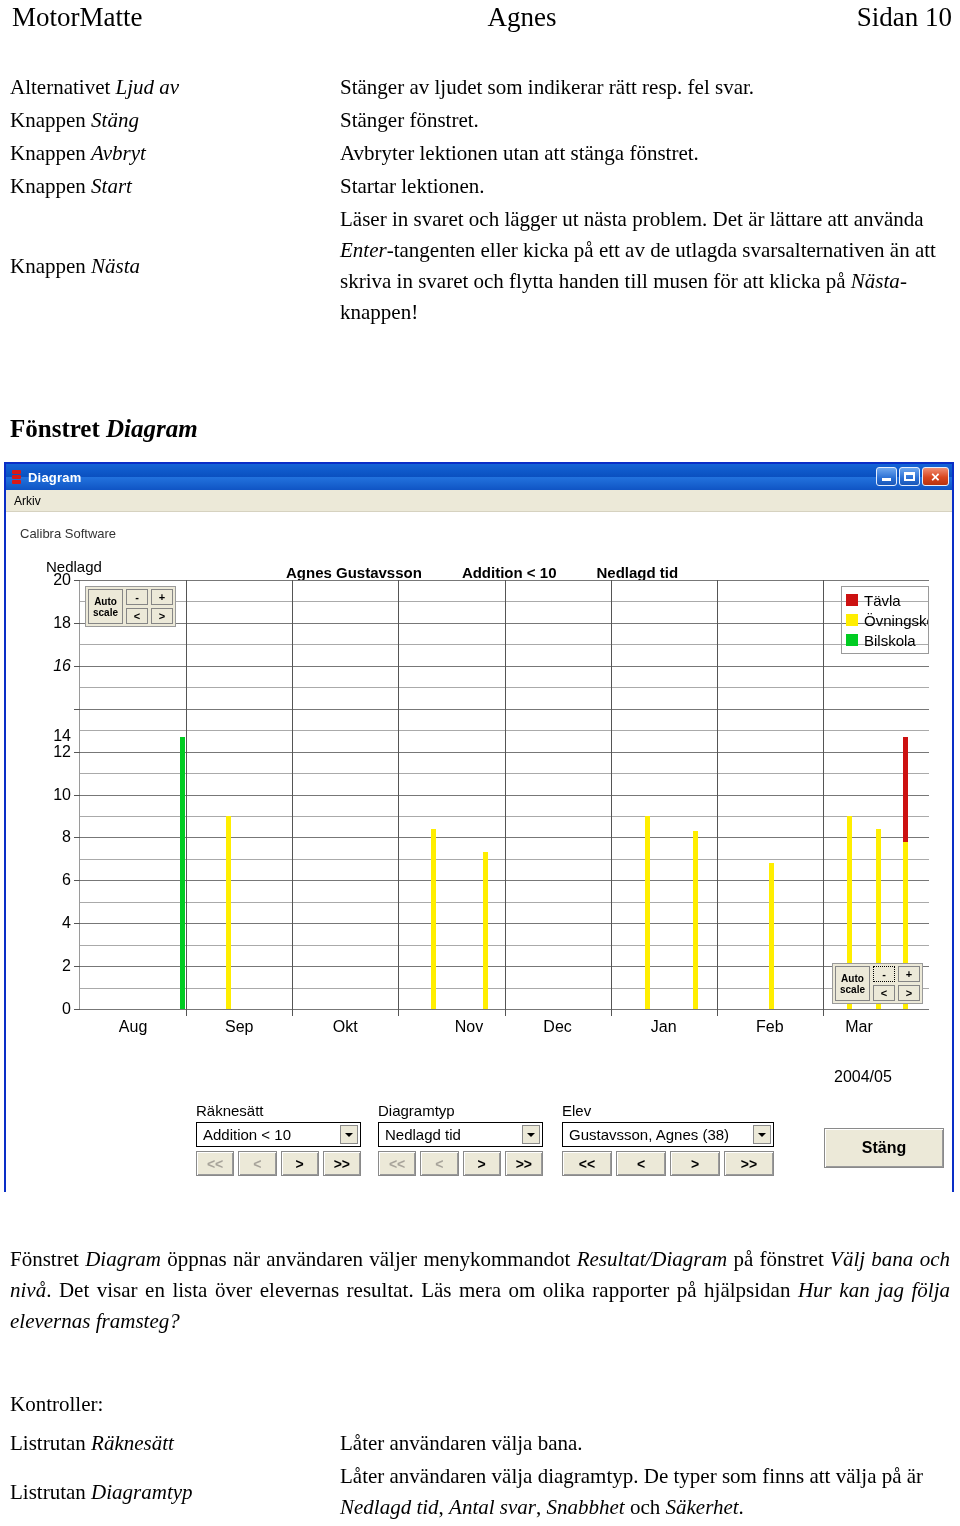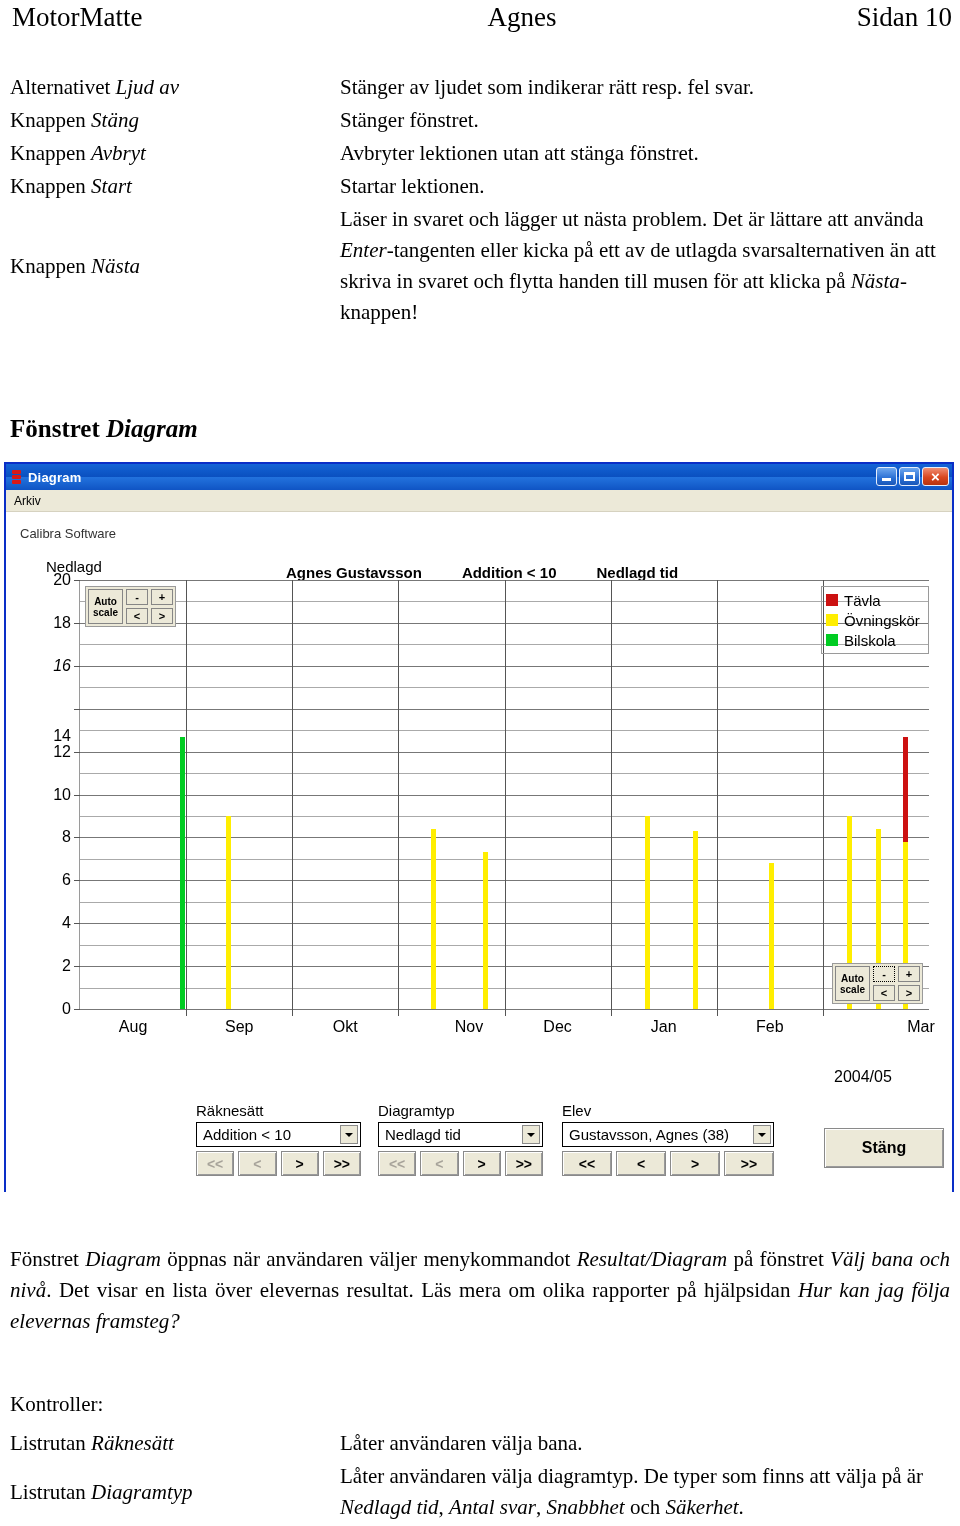--- a/index.html
+++ b/index.html
@@ -79,21 +79,21 @@
   .gline.minor{ border-top-color:#aaaaaa; }
   .vline{ position:absolute; top:0; height:100%; width:0; border-left:1px solid #555; }
   .ytick{ position:absolute; right:100%; transform:translateY(-50%); padding-right:9px;
           font-family:"Liberation Sans",sans-serif; font-size:16px; color:#000; white-space:nowrap; }
   .ytickmark{ position:absolute; left:-6px; width:6px; height:0; border-top:1px solid #555; }
   .xtick{ position:absolute; top:100%; transform:translateX(-50%); margin-top:9px;
           font-family:"Liberation Sans",sans-serif; font-size:16px; color:#000; white-space:nowrap; }
   .bar{ position:absolute; width:5px; border-radius:0; }
 
   .legend{
-    position:absolute; right:0; top:6px; width:108px; border:1px solid #9a9a9a;
+    position:absolute; right:0; top:6px; width:88px; border:1px solid #9a9a9a;
     background:transparent; padding:3px 0 3px 4px;
   }
   .lgrow{ display:flex; align-items:center; gap:6px; height:20px; overflow:hidden; }
   .lgsw{ width:12px; height:12px; flex:0 0 12px; }
   .lgtx{ font-family:"Liberation Sans",sans-serif; font-size:15px; color:#000; white-space:nowrap; }
 
   .scalebox{ position:absolute; display:flex; background:#ece9d8; border:1px solid #9a9a9a; padding:2px; gap:3px; }
   .sb-auto{ border:1px solid #868686; background:#ece9d8; padding:2px 4px; display:flex;
             flex-direction:column; align-items:center; justify-content:center;
             font-family:"Liberation Sans",sans-serif; font-size:10px; font-weight:bold; line-height:11px; }
@@ -279,21 +279,21 @@
           <div class="vline" style="left: 424.5px;"></div>
           <div class="xtick" style="left: 477.562px;">Dec</div>
           <div style="position: absolute; top: 100%; height: 7px; width: 0px; border-left: 1px solid rgb(85, 85, 85); left: 424.5px;"></div>
           <div class="vline" style="left: 530.625px;"></div>
           <div class="xtick" style="left: 583.688px;">Jan</div>
           <div style="position: absolute; top: 100%; height: 7px; width: 0px; border-left: 1px solid rgb(85, 85, 85); left: 530.625px;"></div>
           <div class="vline" style="left: 636.75px;"></div>
           <div class="xtick" style="left: 689.812px;">Feb</div>
           <div style="position: absolute; top: 100%; height: 7px; width: 0px; border-left: 1px solid rgb(85, 85, 85); left: 636.75px;"></div>
           <div class="vline" style="left: 742.875px;"></div>
-          <div class="xtick" style="left: 841px;">Mar</div>
+          <div class="xtick" style="left: 779px;">Mar</div>
           <div style="position: absolute; top: 100%; height: 7px; width: 0px; border-left: 1px solid rgb(85, 85, 85); left: 742.875px;"></div>
           <div class="bar" style="left: 100.441px; top: 156.585px; height: 272.415px; background: rgb(0, 204, 34);"></div>
           <div class="bar" style="left: 146.075px; top: 235.95px; height: 193.05px; background: rgb(255, 238, 0);"></div>
           <div class="bar" style="left: 350.896px; top: 248.82px; height: 180.18px; background: rgb(255, 238, 0);"></div>
           <div class="bar" style="left: 402.897px; top: 272.415px; height: 156.585px; background: rgb(255, 238, 0);"></div>
           <div class="bar" style="left: 565.269px; top: 235.95px; height: 193.05px; background: rgb(255, 238, 0);"></div>
           <div class="bar" style="left: 613.025px; top: 250.965px; height: 178.035px; background: rgb(255, 238, 0);"></div>
           <div class="bar" style="left: 689.435px; top: 283.14px; height: 145.86px; background: rgb(255, 238, 0);"></div>
           <div class="bar" style="left: 766.906px; top: 235.95px; height: 193.05px; background: rgb(255, 238, 0);"></div>
           <div class="bar" style="left: 795.56px; top: 248.82px; height: 180.18px; background: rgb(255, 238, 0);"></div>

